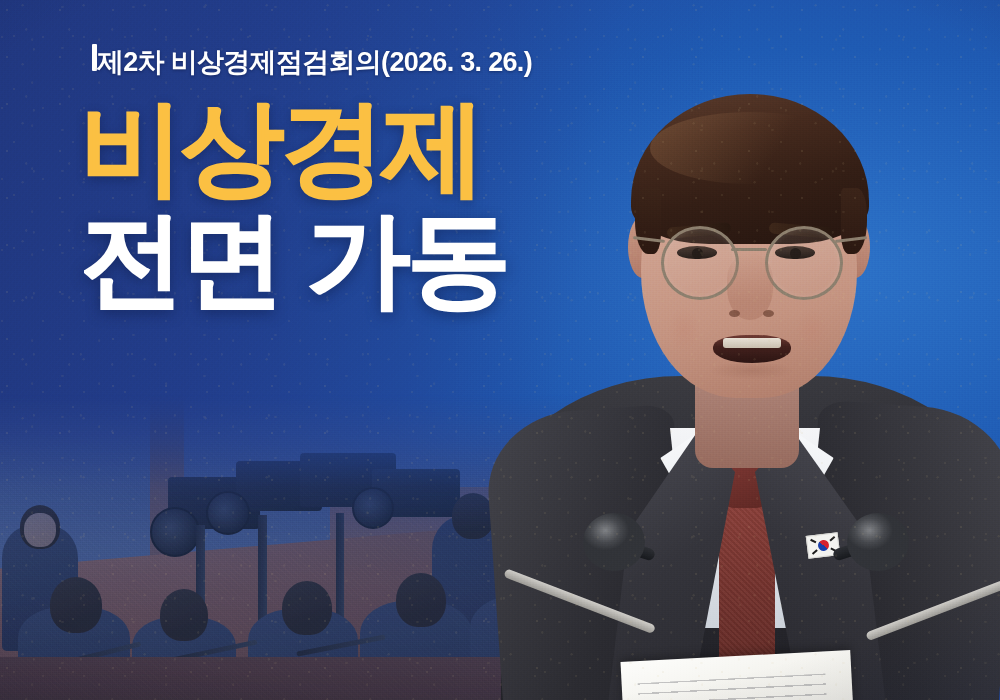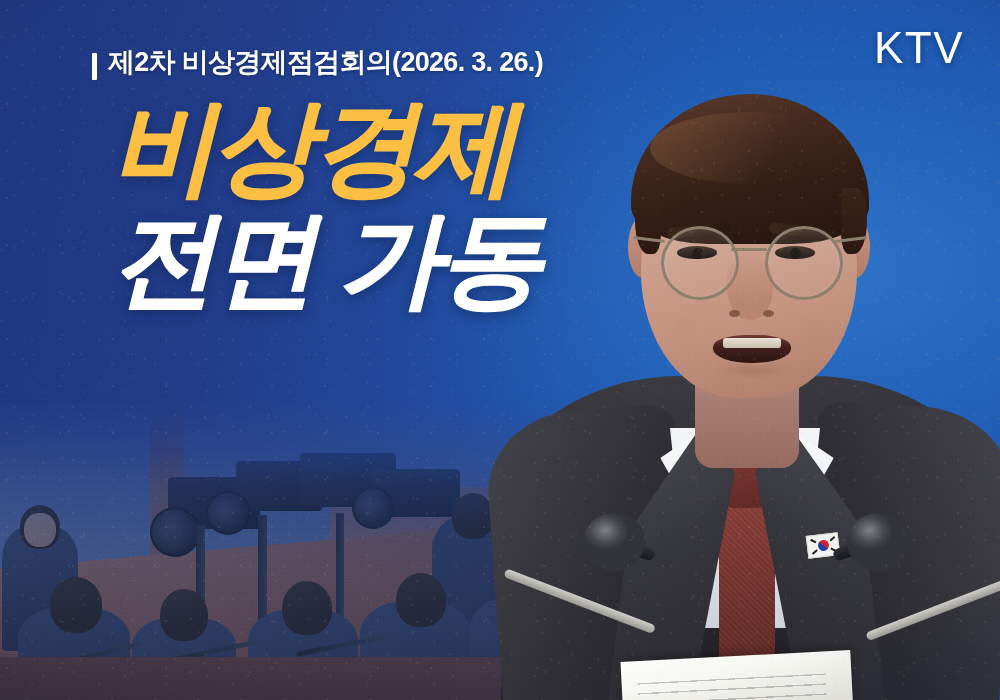--- a/index.html
+++ b/index.html
@@ -441,44 +441,42 @@
     background-image:
       repeating-linear-gradient(0deg, rgba(255,255,255,.06) 0 1px, rgba(0,0,0,0) 1px 2px),
       repeating-linear-gradient(90deg, rgba(0,0,0,.05) 0 1px, rgba(0,0,0,0) 1px 3px);
   }
 
   
   .subtitle-row {
     position: absolute;
     left: 92px; top: 44px;
     display: flex;
-    align-items: flex-end;
-    gap: 11px;
+    align-items: flex-start;
     z-index: 40;
   }
   .sub-bar {
     width: 5px; height: 27px;
     background: #ffffff;
     border-radius: 1px;
     flex: none;
   }
   .sub-text {
     color: #ffffff;
     font-size: 27px;
     font-weight: 700;
     letter-spacing: -0.7px;
     white-space: nowrap;
     text-shadow: 0 1px 3px rgba(6,14,48,.45);
   }
 
   .headline {
     position: absolute;
-    left: 112px; top: 96px;
+    left: 80px; top: 96px;
     z-index: 45;
-    font-style: italic;
   }
   .hl-line {
     font-size: 104px;
     font-weight: 900;
     line-height: 0.985;
     letter-spacing: -3.5px;
     white-space: nowrap;
     margin: 0;
     padding: 0;
     -webkit-text-stroke: 1.5px currentColor;
@@ -630,15 +628,14 @@
   <div class="subtitle-row">
     <span class="sub-bar"></span>
     <span class="sub-text">제2차 비상경제점검회의(2026. 3. 26.)</span>
   </div>
 
   <div class="headline">
     <div class="hl-line hl-yellow l1">비상경제</div>
     <div class="hl-line hl-white  l3">전면 가동</div>
   </div>
 
-  <div class="ktv-logo">KTV</div>
 
 </div>
 
 </body></html>

